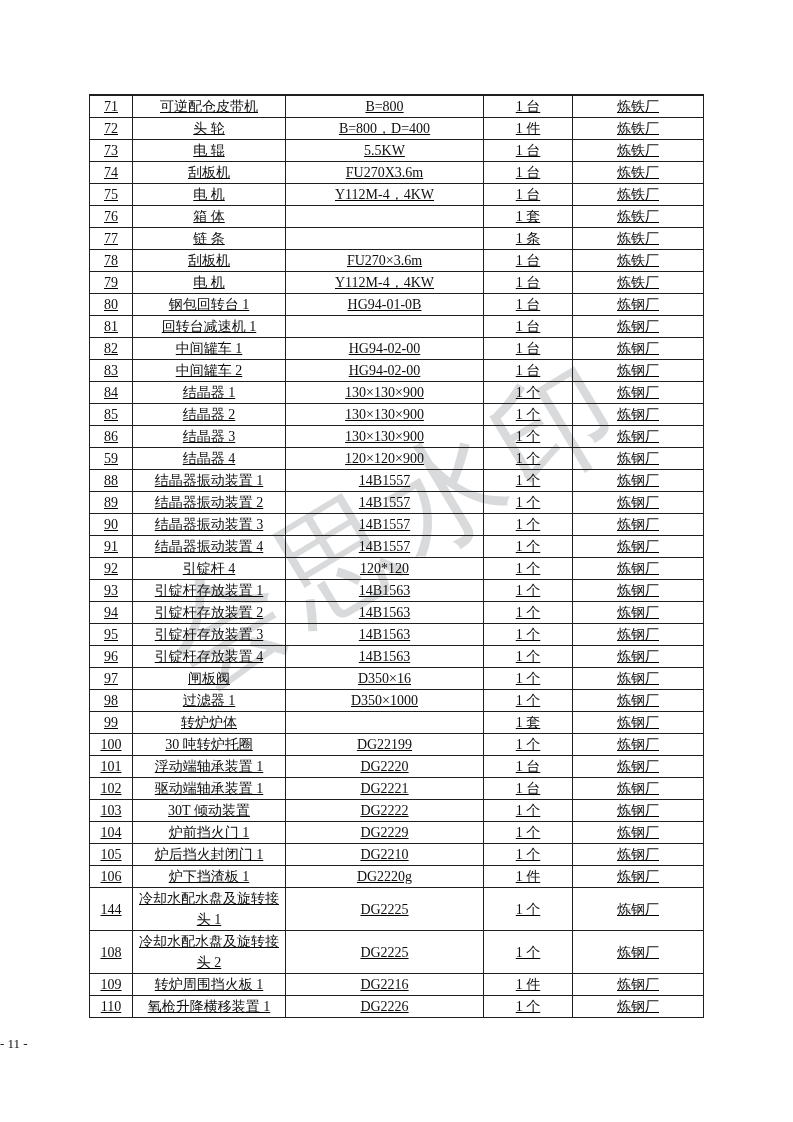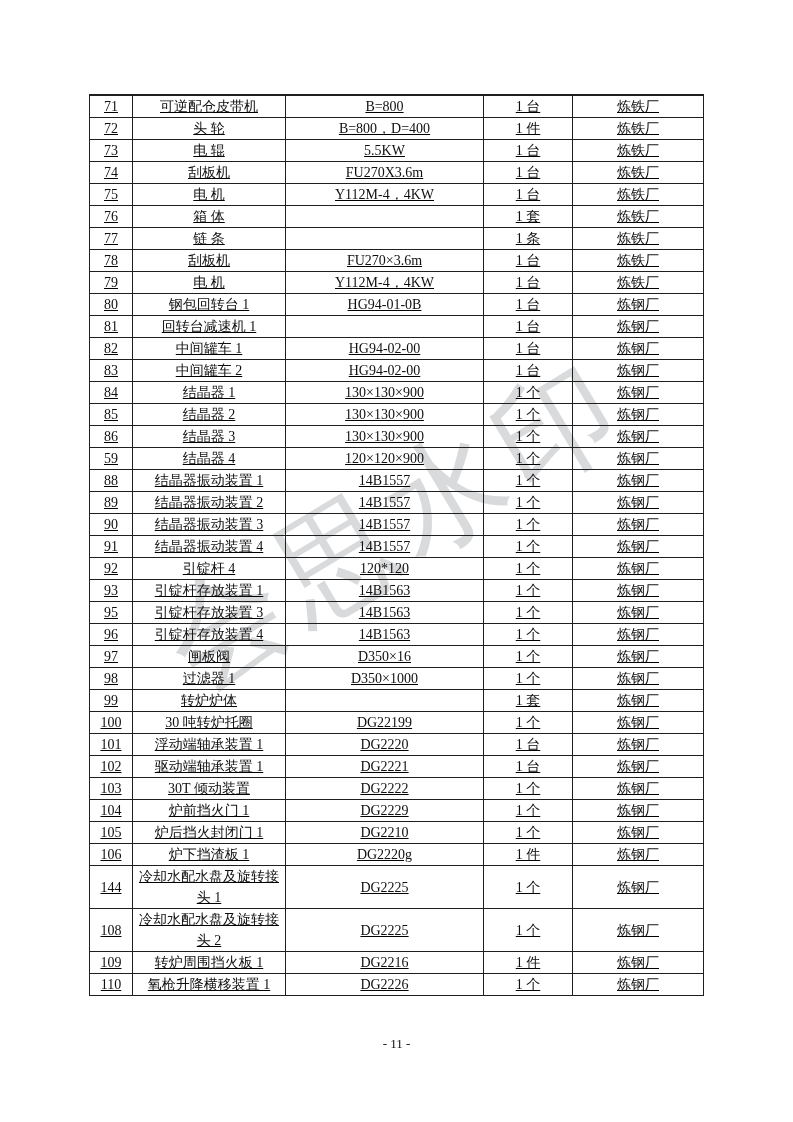--- a/index.html
+++ b/index.html
@@ -52,21 +52,21 @@
   }
   col.c-no{width:43px;}
   col.c-name{width:153px;}
   col.c-spec{width:198px;}
   col.c-qty{width:89px;}
   col.c-plant{width:131px;}
   .footer{
     position:absolute;
     left:0;right:0;
     top:1036px;
-    text-align:center;
+    text-align:left;
     font-size:13px;
     color:#101010;
     z-index:2;
   }
 </style>
 </head>
 <body>
 
 <div class="page">
   <div class="watermark">会思水印</div>
@@ -235,20 +235,27 @@
           <td>炼钢厂</td>
         </tr>
         <tr>
           <td>93</td>
           <td>引锭杆存放装置 1</td>
           <td>14B1563</td>
           <td>1 个</td>
           <td>炼钢厂</td>
         </tr>
         <tr>
+          <td>94</td>
+          <td>引锭杆存放装置 2</td>
+          <td>14B1563</td>
+          <td>1 个</td>
+          <td>炼钢厂</td>
+        </tr>
+        <tr>
           <td>95</td>
           <td>引锭杆存放装置 3</td>
           <td>14B1563</td>
           <td>1 个</td>
           <td>炼钢厂</td>
         </tr>
         <tr>
           <td>96</td>
           <td>引锭杆存放装置 4</td>
           <td>14B1563</td>

